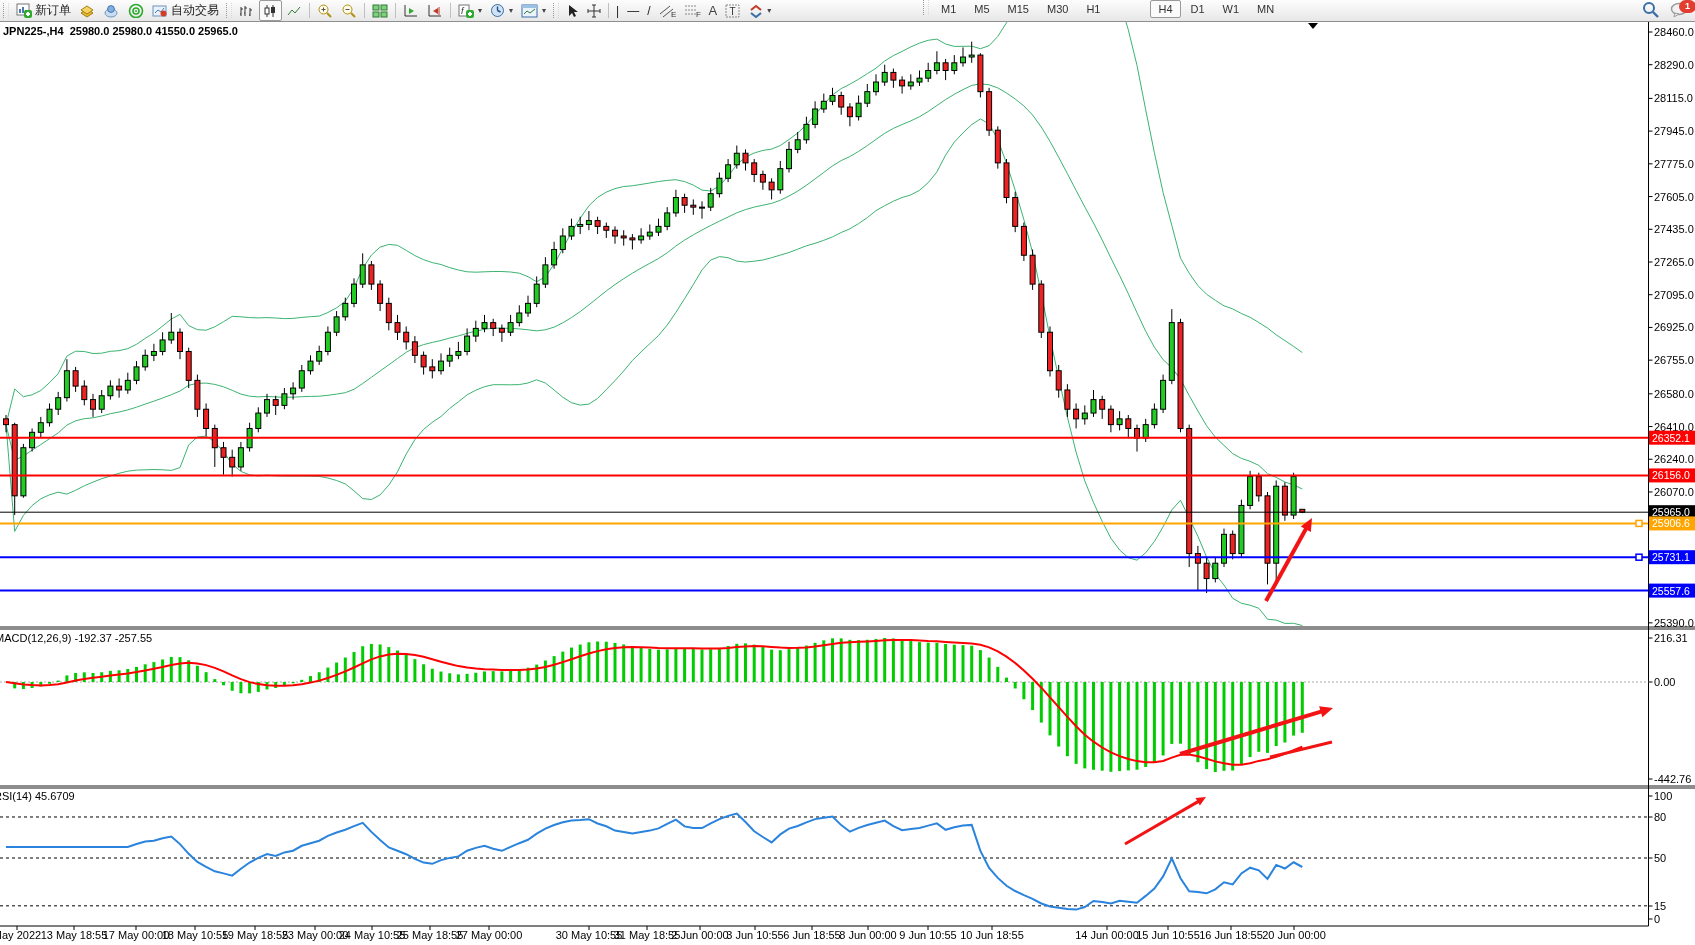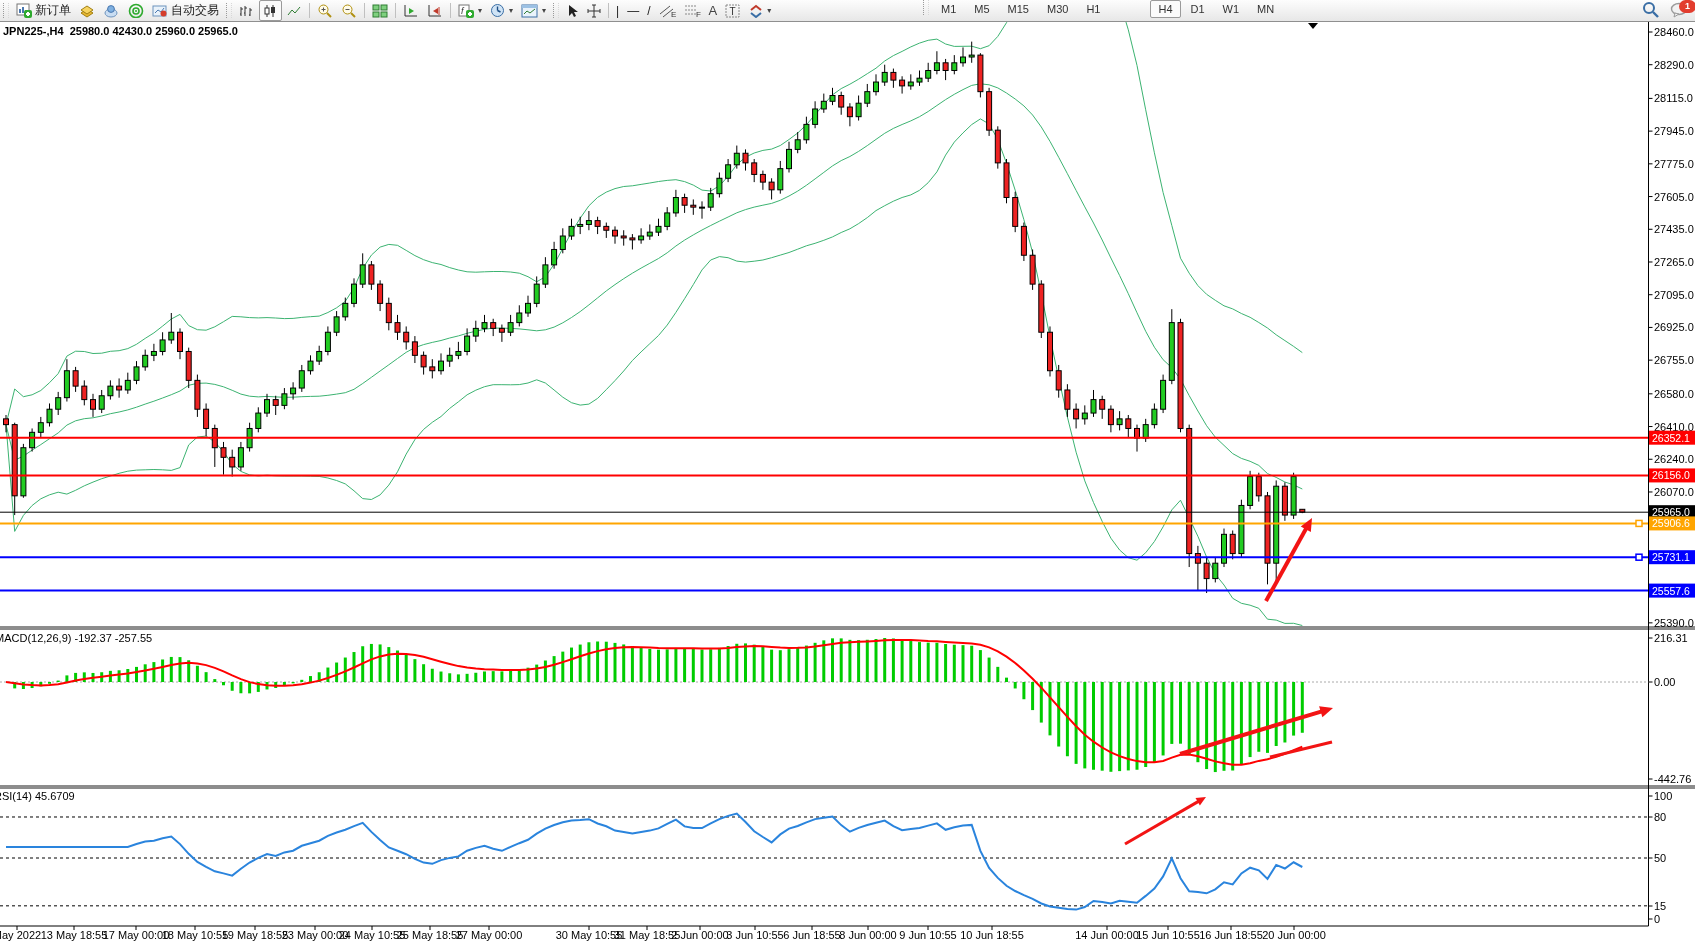--- a/index.html
+++ b/index.html
@@ -848,16 +848,16 @@
       <rect x="1649" y="505.18769999999995" width="46" height="14" fill="#000000"></rect>
       <text x="1652" y="516.1877" class="boxlbl">25965.0</text>
       <rect x="1649" y="516.4273640000002" width="46" height="14" fill="#ffa500"></rect>
       <text x="1652" y="527.4273640000002" class="boxlbl">25906.6</text>
       <rect x="1649" y="550.2040940000003" width="46" height="14" fill="#0000ff"></rect>
       <text x="1652" y="561.2040940000003" class="boxlbl">25731.1</text>
       <rect x="1649" y="583.5959040000002" width="46" height="14" fill="#0000ff"></rect>
       <text x="1652" y="594.5959040000002" class="boxlbl">25557.6</text>
     </svg>
 
-  <div class="pane-label" id="ohlc-title">JPN225-,H4  25980.0 42430.0 25960.0 25965.0</div>
+  <div class="pane-label" id="ohlc-title">JPN225-,H4  25980.0 25980.0 41550.0 25965.0</div>
   <div class="pane-label" id="macd-label">MACD(12,26,9) -192.37 -257.55</div>
   <div class="pane-label" id="rsi-label">RSI(14) 45.6709</div>
 </div>
 
 </body></html>

